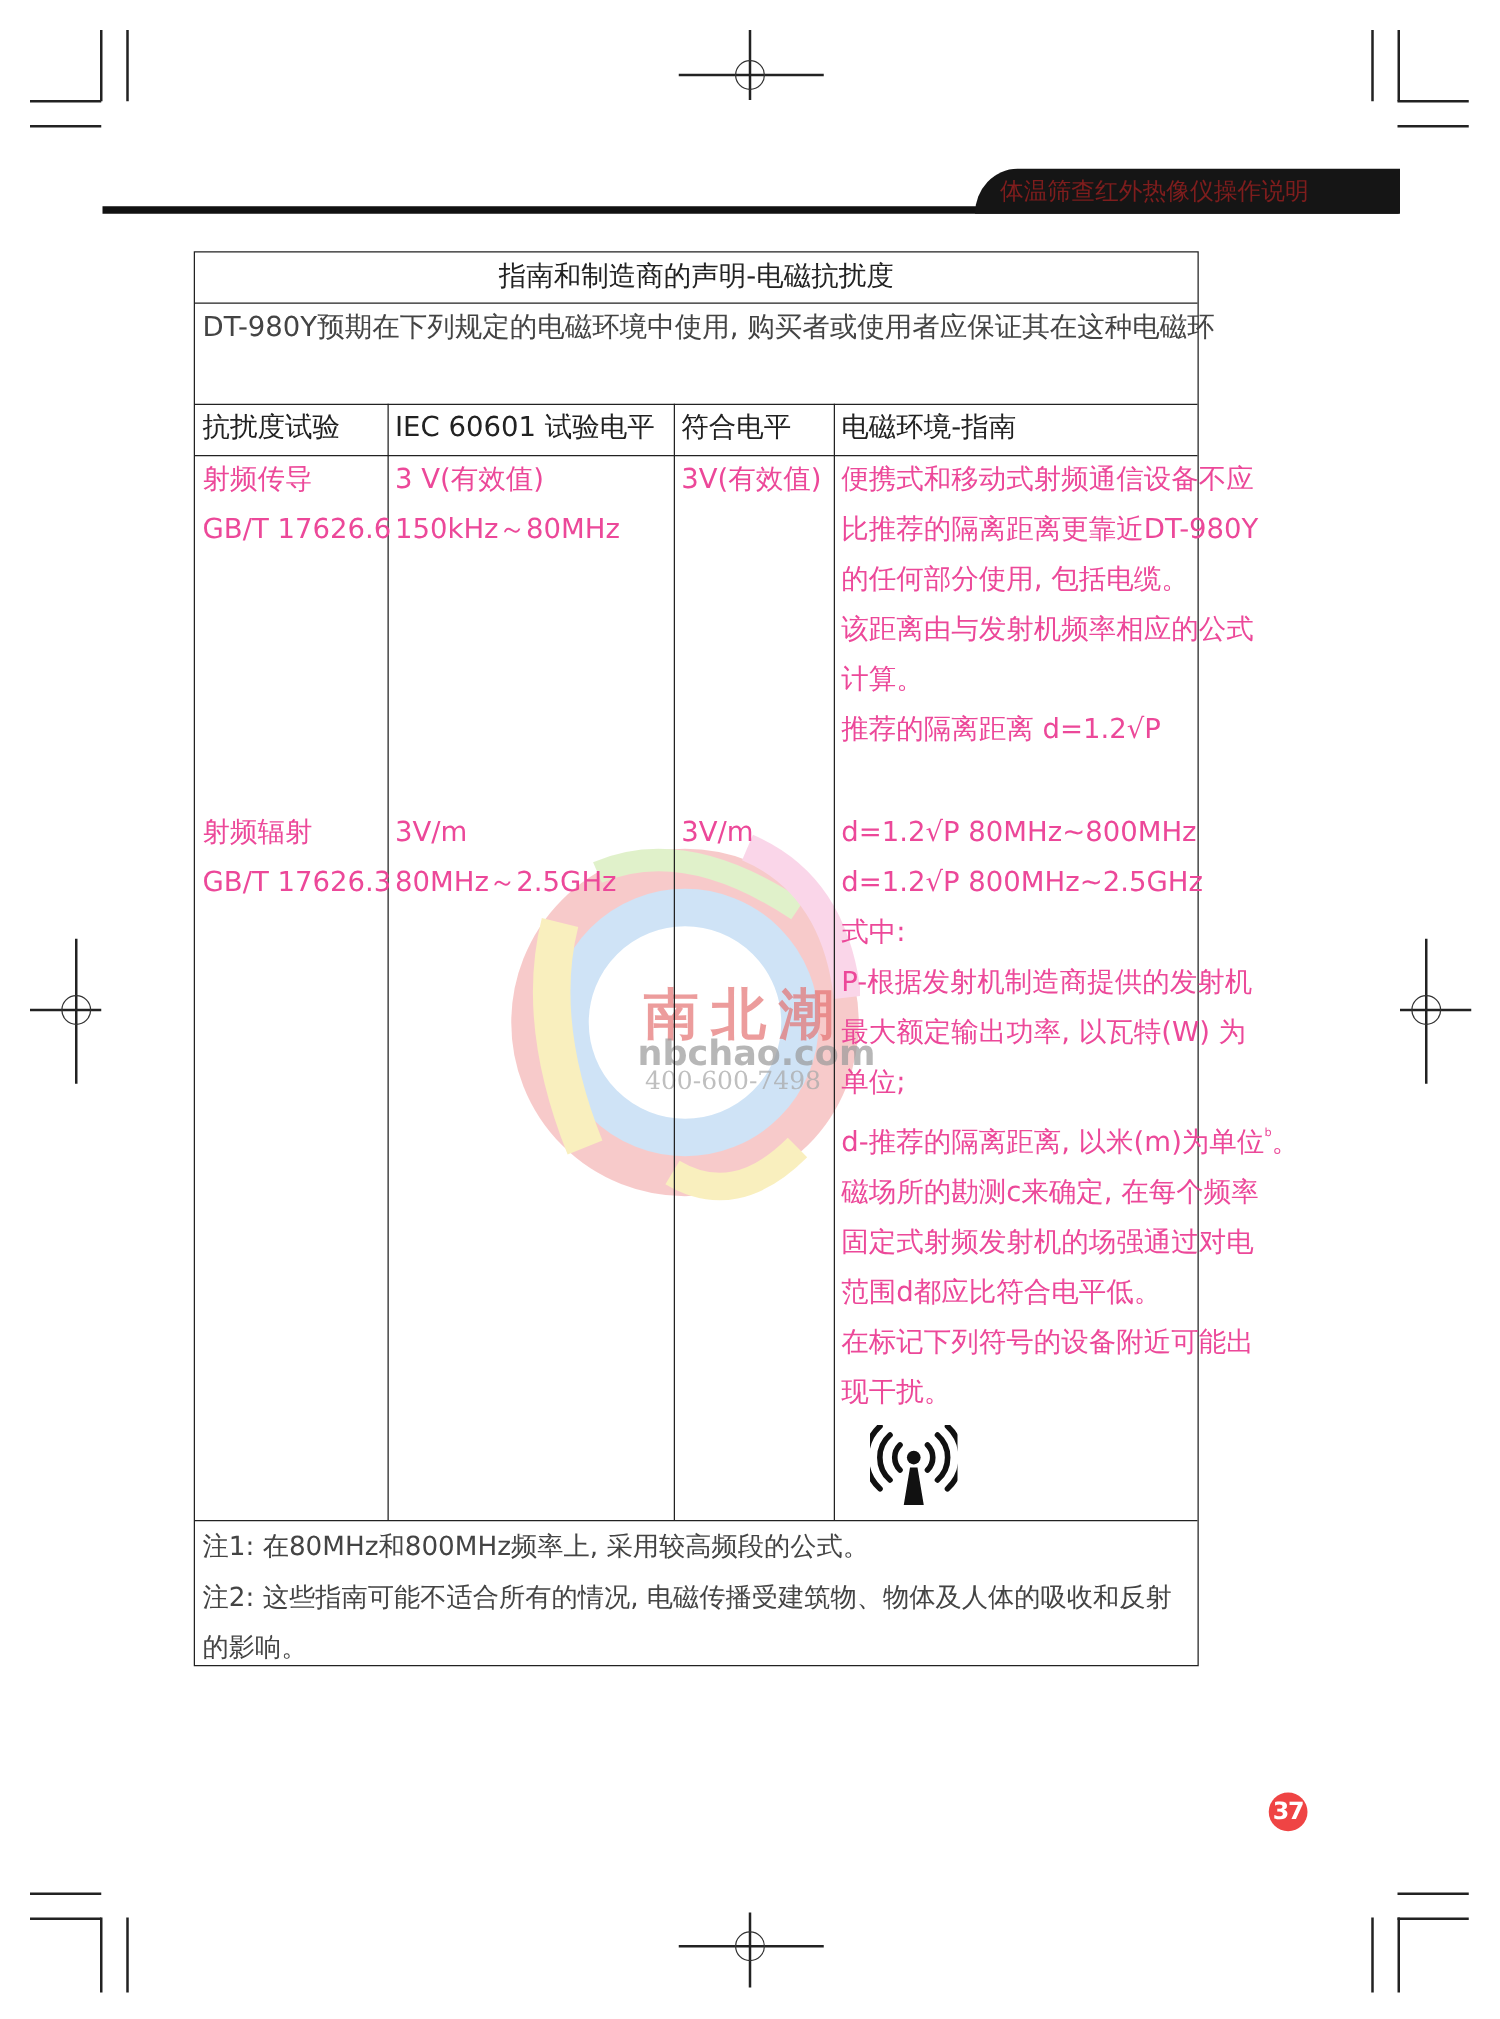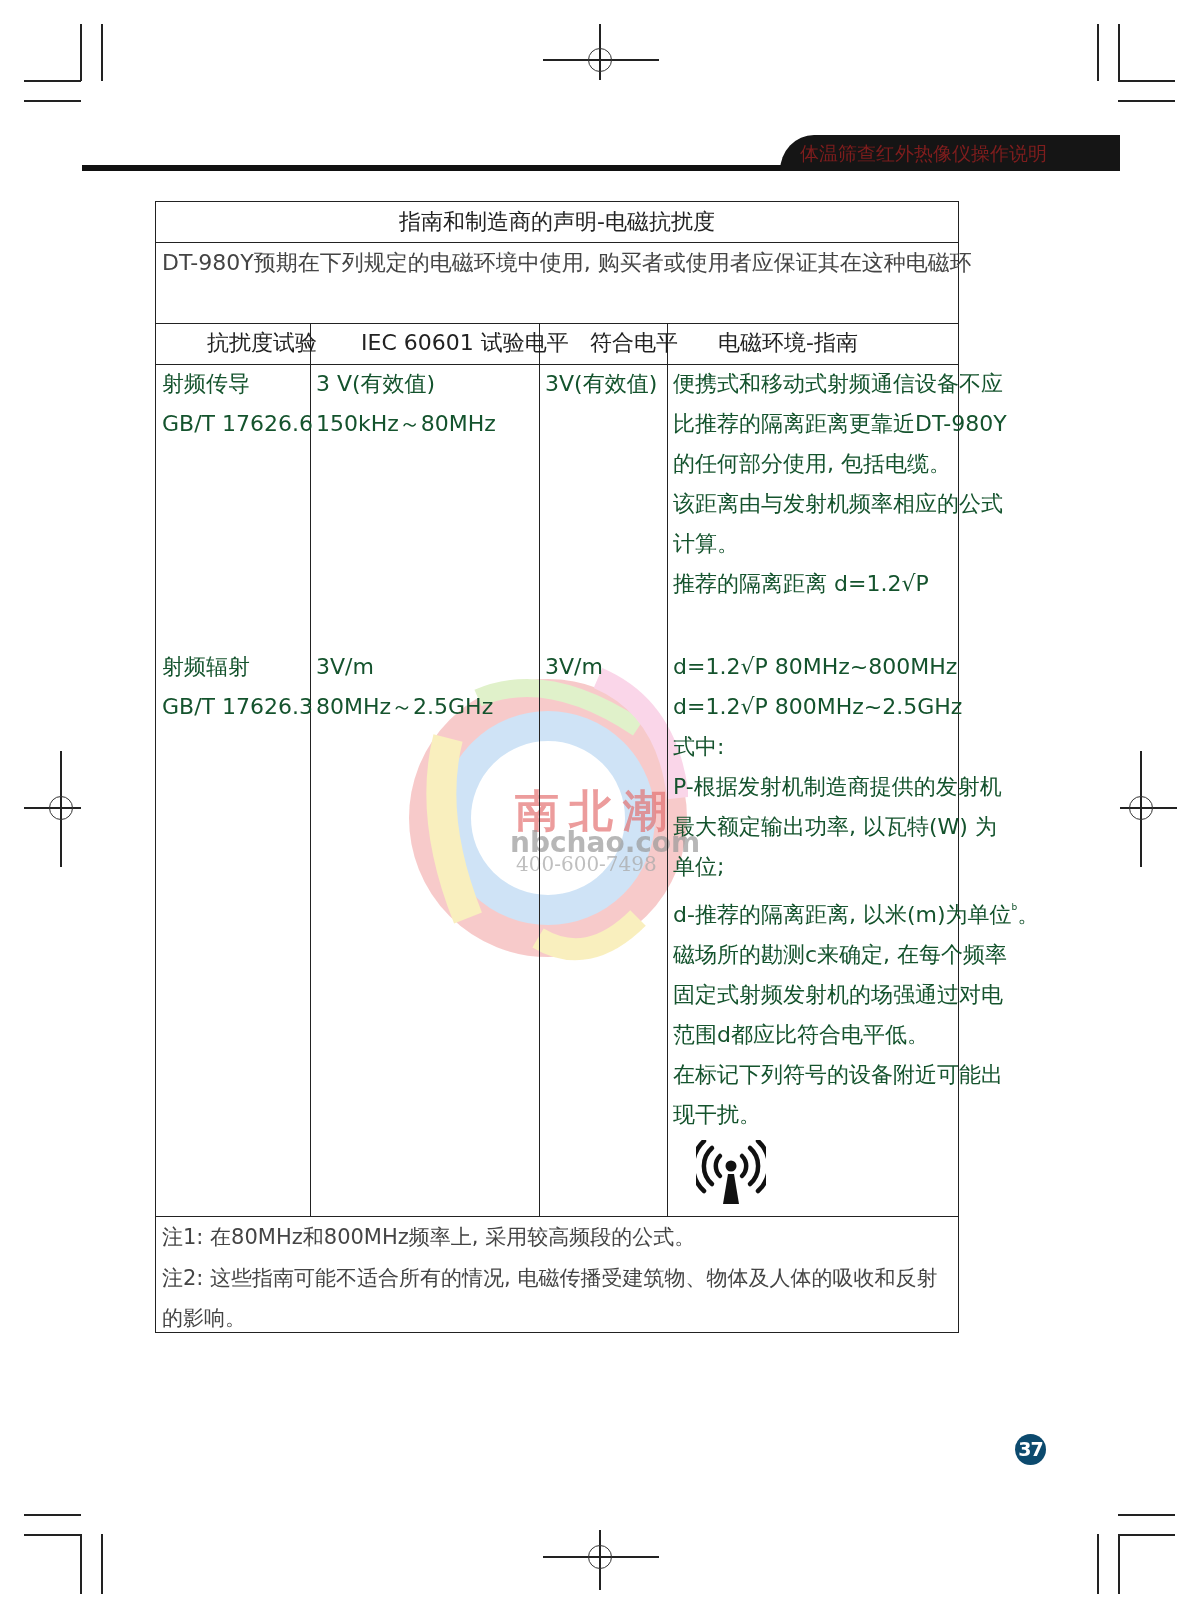--- a/index.html
+++ b/index.html
@@ -25,35 +25,35 @@
     
     .tbl {
       position: absolute; left: 155px; top: 201px; width: 804px; height: 1132px;
       border: 1.4px solid #222; box-sizing: border-box;
     }
     .row { position: absolute; left: 0; right: 0; }
     .hline { position: absolute; left: 0; right: 0; height: 1.4px; background: #222; }
     .vline { position: absolute; width: 1.4px; background: #222; }
     .title-row { top: 0; height: 40px; text-align: center; font-size: 22px; line-height: 40px; color: #222; }
     .intro-row { top: 41px; height: 80px; padding: 0 6px; font-size: 22px; line-height: 40px; color: #444; }
-    .cell { position: absolute; font-size: 22px; line-height: 40px; color: #14532d; white-space: nowrap; }
-    .hdr { color: #222; margin-left: 45px; }
+    .cell { position: absolute; font-size: 22px; line-height: 40px; color: #ec4899; white-space: nowrap; }
+    .hdr { color: #222; }
     .notes { position: absolute; left: 6px; top: 1015px; font-size: 21px; line-height: 40.5px; color: #444; }
     sup { font-size: 9px; vertical-align: 12px; }
 
     
     .watermark { position: absolute; left: 388px; top: 618px; width: 300px; height: 390px; opacity: 0.55; pointer-events: none; }
     .wm-cn { position: absolute; left: 515px; top: 782px; font-size: 44px; color: #e47373; font-family: "DejaVu Serif", serif; font-weight: bold; letter-spacing: 10px; opacity: 0.7; }
     .wm-en { position: absolute; left: 510px; top: 826px; font-size: 28px; color: #9a9a9a; font-weight: bold; opacity: 0.7; }
     .wm-tel { position: absolute; left: 516px; top: 852px; font-size: 20px; color: #aaa; font-family: "DejaVu Serif", serif; opacity: 0.75; }
 
     
     .pagenum {
       position: absolute; left: 1015px; top: 1434px; width: 31px; height: 31px; border-radius: 50%;
-      background: #0c4a6e; color: #fff; font-weight: bold; font-size: 19px; line-height: 31px; text-align: center;
+      background: #ef4444; color: #fff; font-weight: bold; font-size: 19px; line-height: 31px; text-align: center;
       letter-spacing: -1px;
     }
   </style>
 </head>
 <body>
 
 <div class="mark" style="left:24px;top:80px;width:57px;height:1.5px;"></div>
 <div class="mark" style="left:80px;top:24px;width:1.5px;height:57px;"></div>
 <div class="mark" style="left:101px;top:24px;width:1.5px;height:57px;"></div>
 <div class="mark" style="left:24px;top:100px;width:57px;height:1.5px;"></div>

